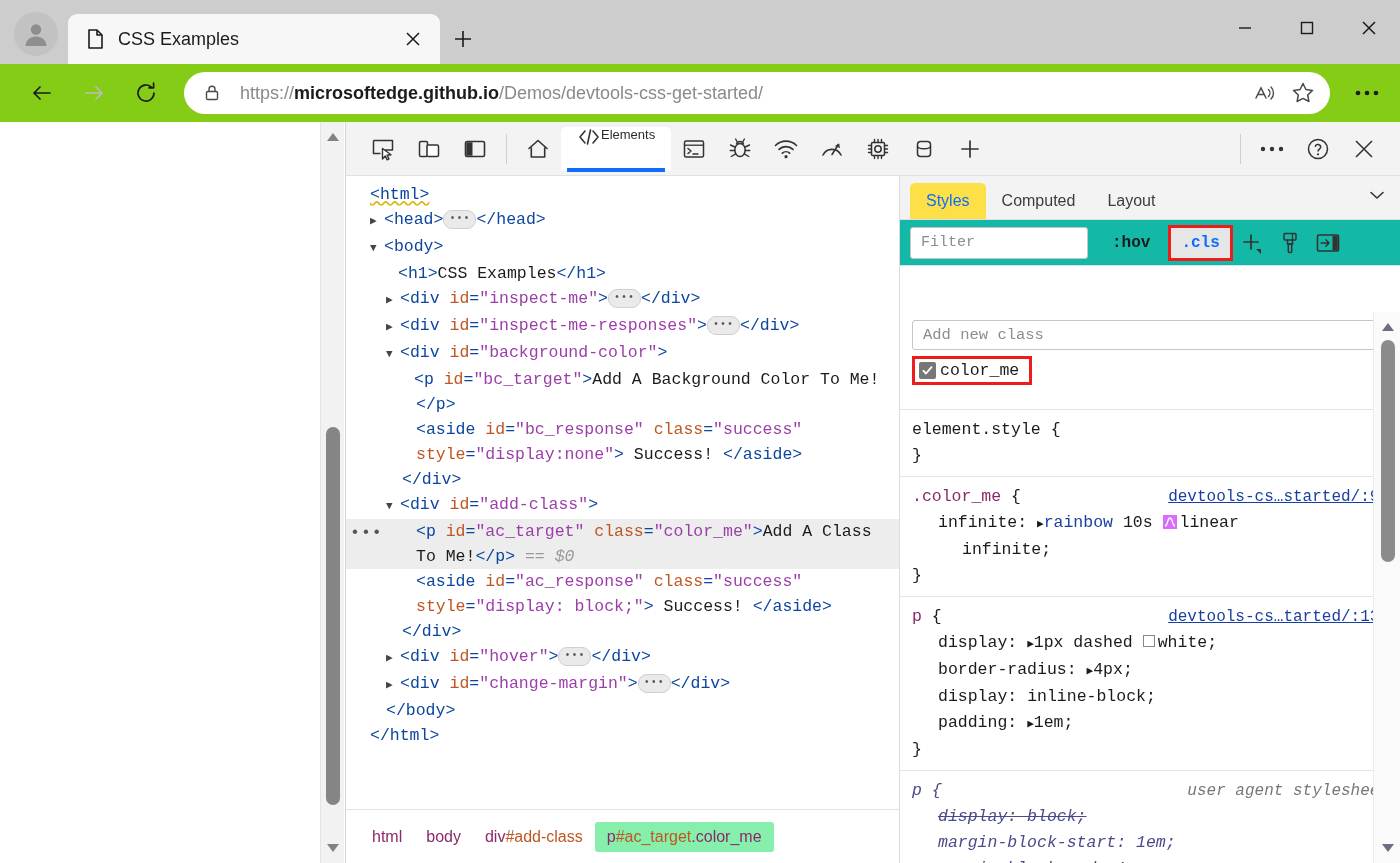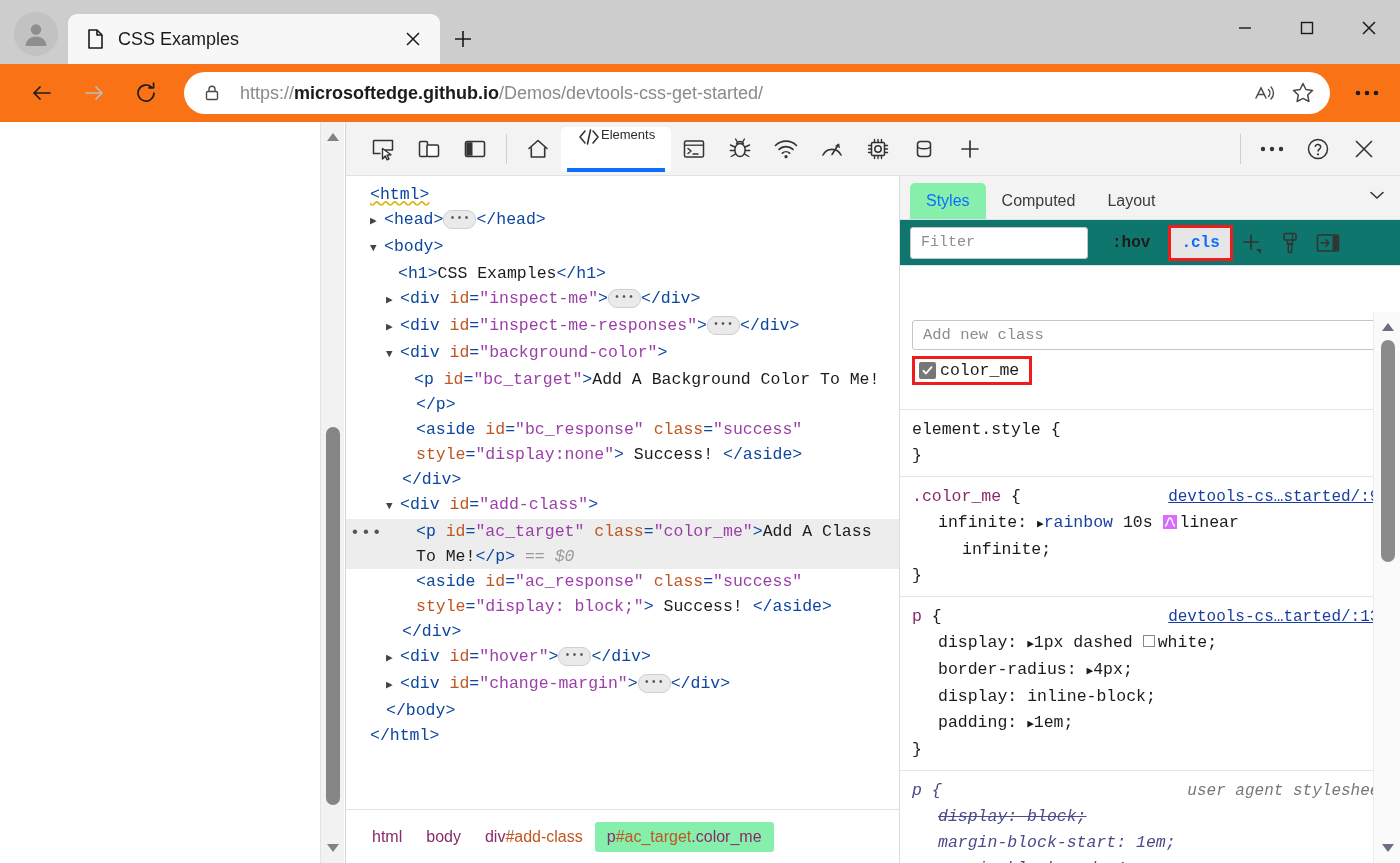--- a/index.html
+++ b/index.html
@@ -40,21 +40,21 @@
     display: flex; align-items: center; justify-content: center;
   }
   .wincontrols { position: absolute; right: 0; top: 0; height: 56px; display: flex; }
   .wincontrol {
     width: 62px; height: 56px; display: flex; align-items: center; justify-content: center;
   }
 
   
   .addrbar {
     position: absolute; left: 0; top: 64px; width: 1400px; height: 58px;
-    background: #f97316; display: flex; align-items: center;
+    background: #84cc16; display: flex; align-items: center;
   }
   .navbtn {
     width: 40px; height: 40px; margin-left: 12px; flex: 0 0 auto;
     display: flex; align-items: center; justify-content: center;
   }
   .navbtn.first { margin-left: 22px; }
   .omnibox {
     flex: 1 1 auto; height: 42px; margin: 0 10px 0 18px;
     background: #fff; border-radius: 21px; display: flex; align-items: center;
     padding: 0 8px 0 14px; min-width: 0;
@@ -177,26 +177,26 @@
   
   .styles-pane {
     position: absolute; left: 553px; top: 54px; width: 502px; height: 687px;
     border-left: 1px solid #dcdcdc; background: #fff;
   }
   .sp-tabs {
     height: 44px; background: #f3f3f3; display: flex; align-items: flex-end;
     border-bottom: 1px solid #e0e0e0; padding-left: 10px;
   }
   .sp-tab { padding: 9px 16px; font-size: 16px; color:#3c3c3c; }
-  .sp-tab.active { background: #86efac; color: #0d6efd; border-radius: 5px 5px 0 0; }
+  .sp-tab.active { background: #fde047; color: #0d6efd; border-radius: 5px 5px 0 0; }
   .sp-tabs-spacer { flex: 1 1 auto; }
   .sp-chevron { padding: 10px 14px; }
 
   .sp-filterbar {
-    height: 46px; background: #0f766e; display: flex; align-items: center;
+    height: 46px; background: #14b8a6; display: flex; align-items: center;
     padding: 0 6px 0 10px; border-bottom: 1px solid #d8e2f2;
   }
   .sp-filter {
     width: 178px; height: 32px; background:#fff; border: 1px solid #c6c6c6; border-radius: 3px;
     display:flex; align-items:center; padding: 0 10px;
     font-family: "Liberation Mono", monospace; font-size: 15px; color: #8d8d8d;
   }
   .sp-hov {
     font-family: "Liberation Mono", monospace; font-size: 16px; font-weight: bold;
     color:#1b1b1b; margin-left: 18px; padding: 4px 6px;

